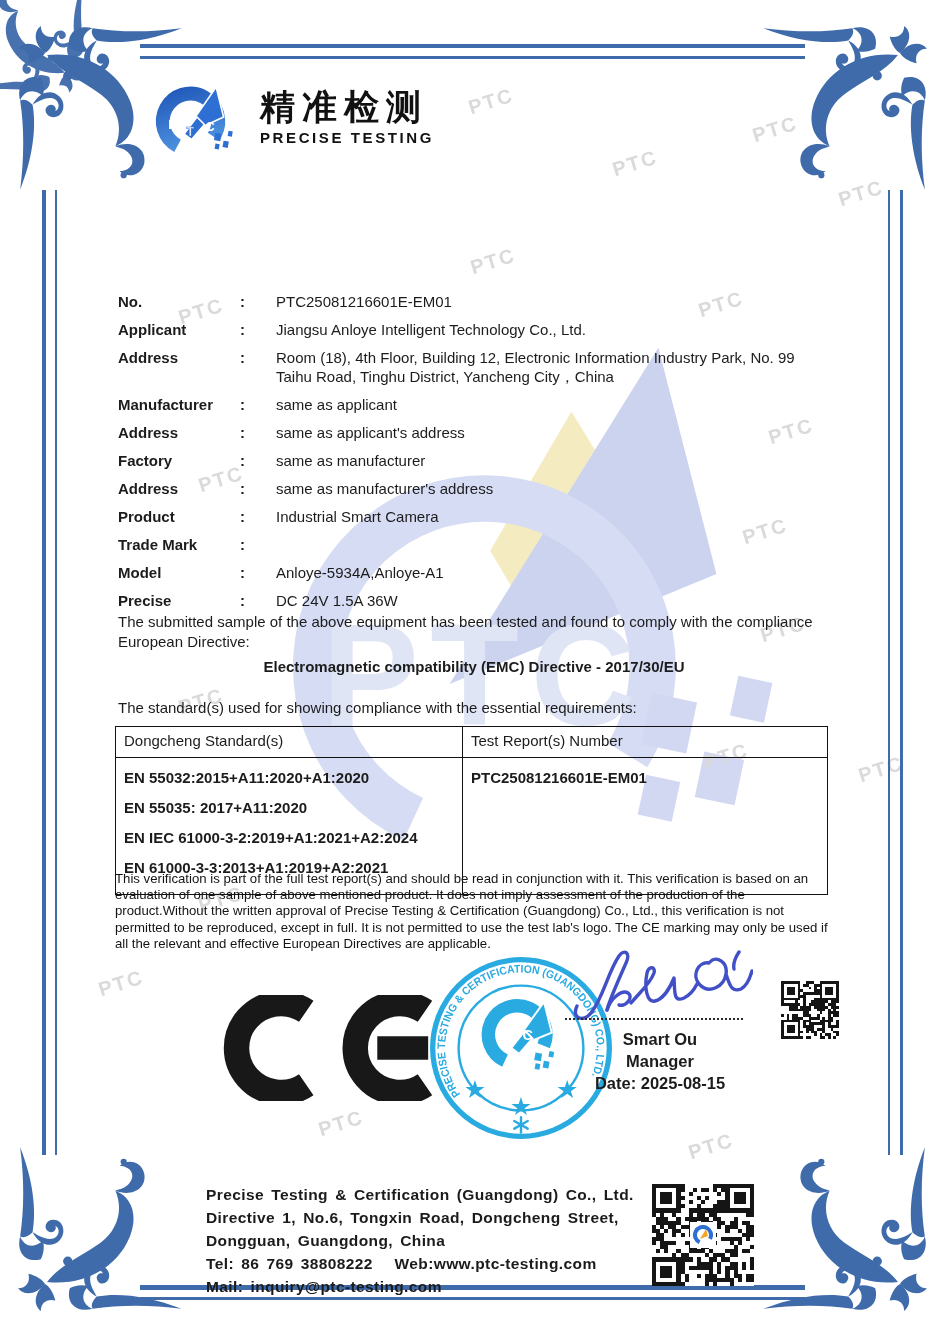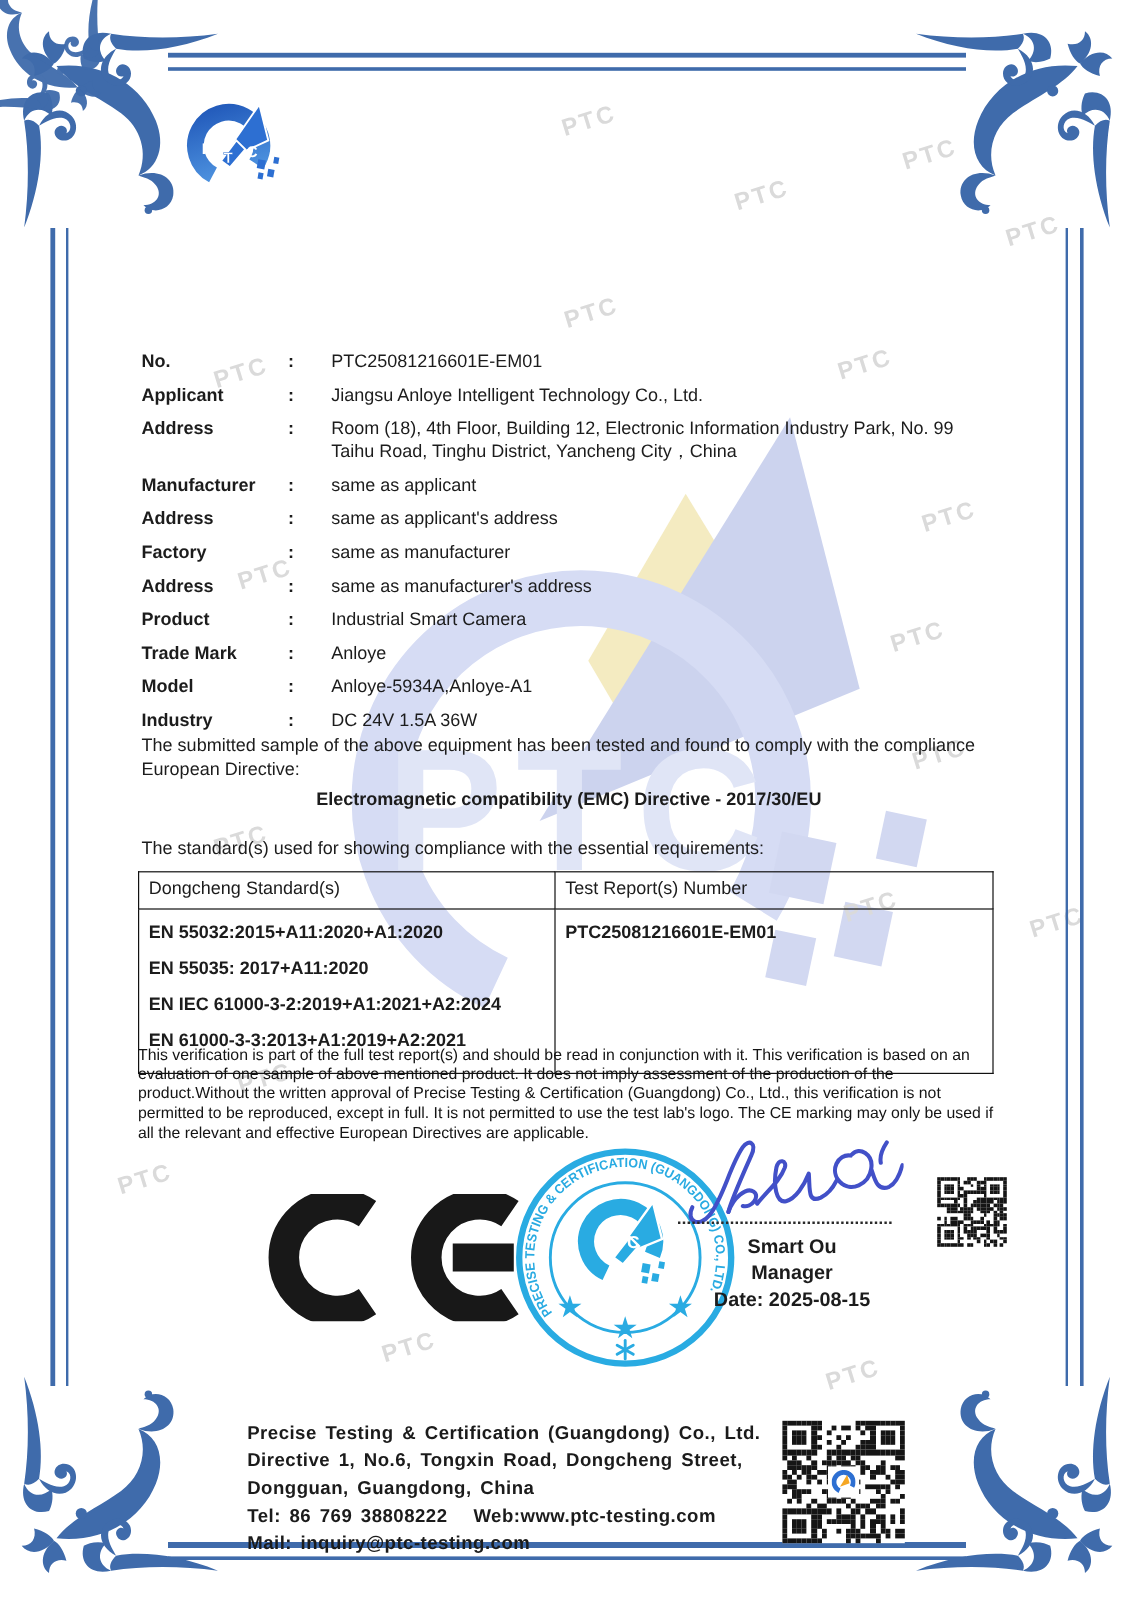--- a/index.html
+++ b/index.html
@@ -171,20 +171,24 @@
       <g fill="#2d6fd2" transform="rotate(10 68 62)">
         <rect x="60" y="56" width="6" height="7"></rect>
           <rect x="69" y="62" width="5" height="6"></rect>
         <rect x="62" y="66" width="4" height="5"></rect>
           <rect x="72" y="52" width="4" height="5"></rect>
       </g>
       <text x="17" y="51" font-size="12" font-weight="bold" fill="#fff">P</text>
       <text x="34" y="58" font-size="12" font-weight="bold" fill="#fff" stroke="#2d6fd2" stroke-width=".4">T</text>
       <text x="52" y="53" font-size="12" font-weight="bold" fill="#fff">C</text>
     </svg>
+    <div class="brand-text">
+      <div class="brand-cn">精准检测</div>
+      <div class="brand-en">PRECISE TESTING</div>
+    </div>
   </div>
 
 
   <div class="fields">
     <div class="frow">
       <span class="flabel">No.</span>
       <span class="fcolon">:</span>
       <span class="fvalue">PTC25081216601E-EM01</span>
     </div>
     <div class="frow">
@@ -218,29 +222,28 @@
       <span class="fvalue">same as manufacturer's address</span>
     </div>
     <div class="frow">
       <span class="flabel">Product</span>
       <span class="fcolon">:</span>
       <span class="fvalue">Industrial Smart Camera</span>
     </div>
     <div class="frow">
       <span class="flabel">Trade Mark</span>
       <span class="fcolon">:</span>
-      <span class="fvalue">Anloye</span>
     </div>
     <div class="frow">
       <span class="flabel">Model</span>
       <span class="fcolon">:</span>
       <span class="fvalue">Anloye-5934A,Anloye-A1</span>
     </div>
     <div class="frow">
-      <span class="flabel">Industry</span>
+      <span class="flabel">Precise</span>
       <span class="fcolon">:</span>
       <span class="fvalue">DC 24V 1.5A 36W</span>
     </div>
   </div>
 
   <div class="intro">The submitted sample of the above equipment has been tested and found to comply with the compliance European Directive:</div>
   <div class="directive">Electromagnetic compatibility (EMC) Directive - 2017/30/EU</div>
   <div class="std-note">The standard(s) used for showing compliance with the essential requirements:</div>
 
   <table class="std-table">

